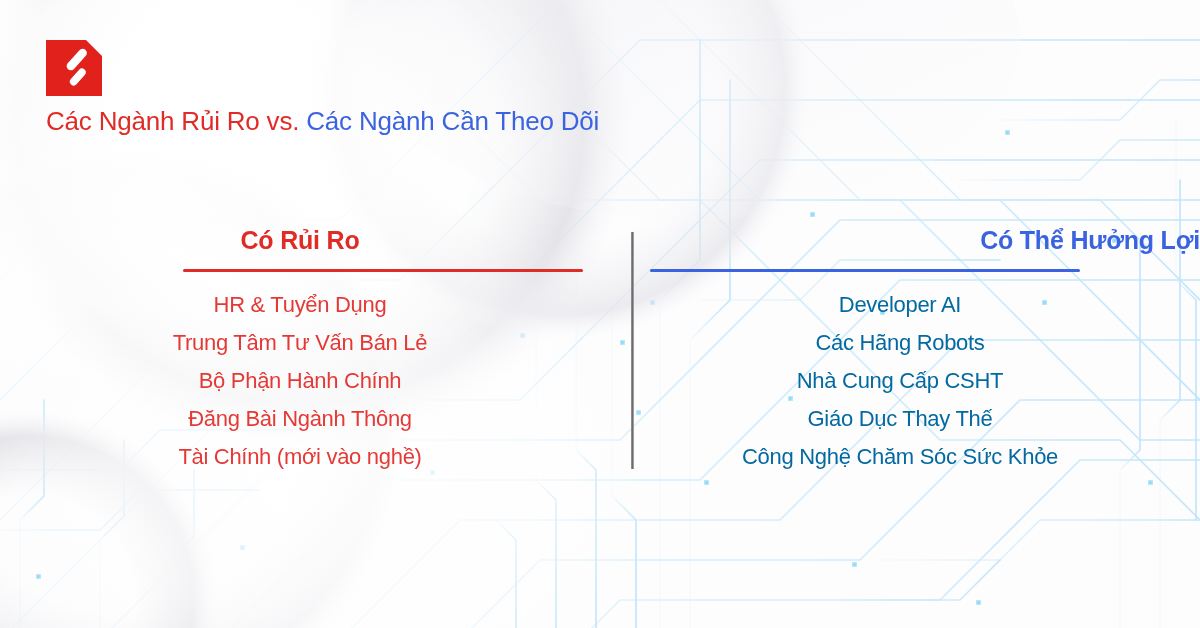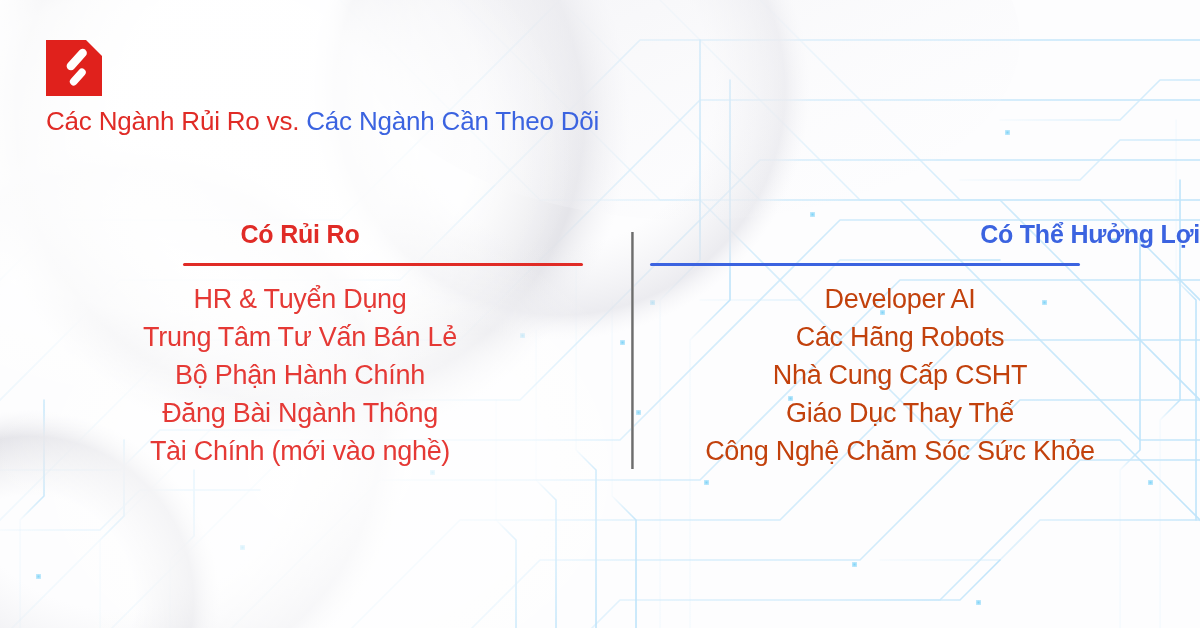--- a/index.html
+++ b/index.html
@@ -75,21 +75,21 @@
     white-space: nowrap;
     line-height: 34px;
   }
   .title .t-risk   { color: #E02B26; }
   .title .t-watch  { color: #3B63E0; }
 
   
   .columns {
     position: absolute;
     left: 0;
-    top: 216px;
+    top: 222px;
     width: 1200px;
     height: 270px;
     display: flex;
     align-items: flex-start;
   }
 
   .col {
     width: 600px;
     position: relative;
     text-align: center;
@@ -118,28 +118,28 @@
     background: #3B63E0;
     margin-left: 50px;
     margin-right: 120px;
   }
 
   .list {
     list-style: none;
     margin-top: 14px;
   }
   .list li {
-    font-size: 27px;
+    font-size: 22px;
     font-weight: 400;
     line-height: 38px;
     letter-spacing: -0.3px;
     white-space: nowrap;
   }
   .col-risk  .list li { color: #E53935; }
-  .col-watch .list li { color: #c2410c; }
+  .col-watch .list li { color: #0369a1; }
 
   
   .divider {
     position: absolute;
     left: 631px;
     top: 232px;
     width: 3px;
     height: 237px;
     background: linear-gradient(to right, #9a9a9a 0%, #6d6d6d 50%, #b5b5b5 100%);
     z-index: 6;

